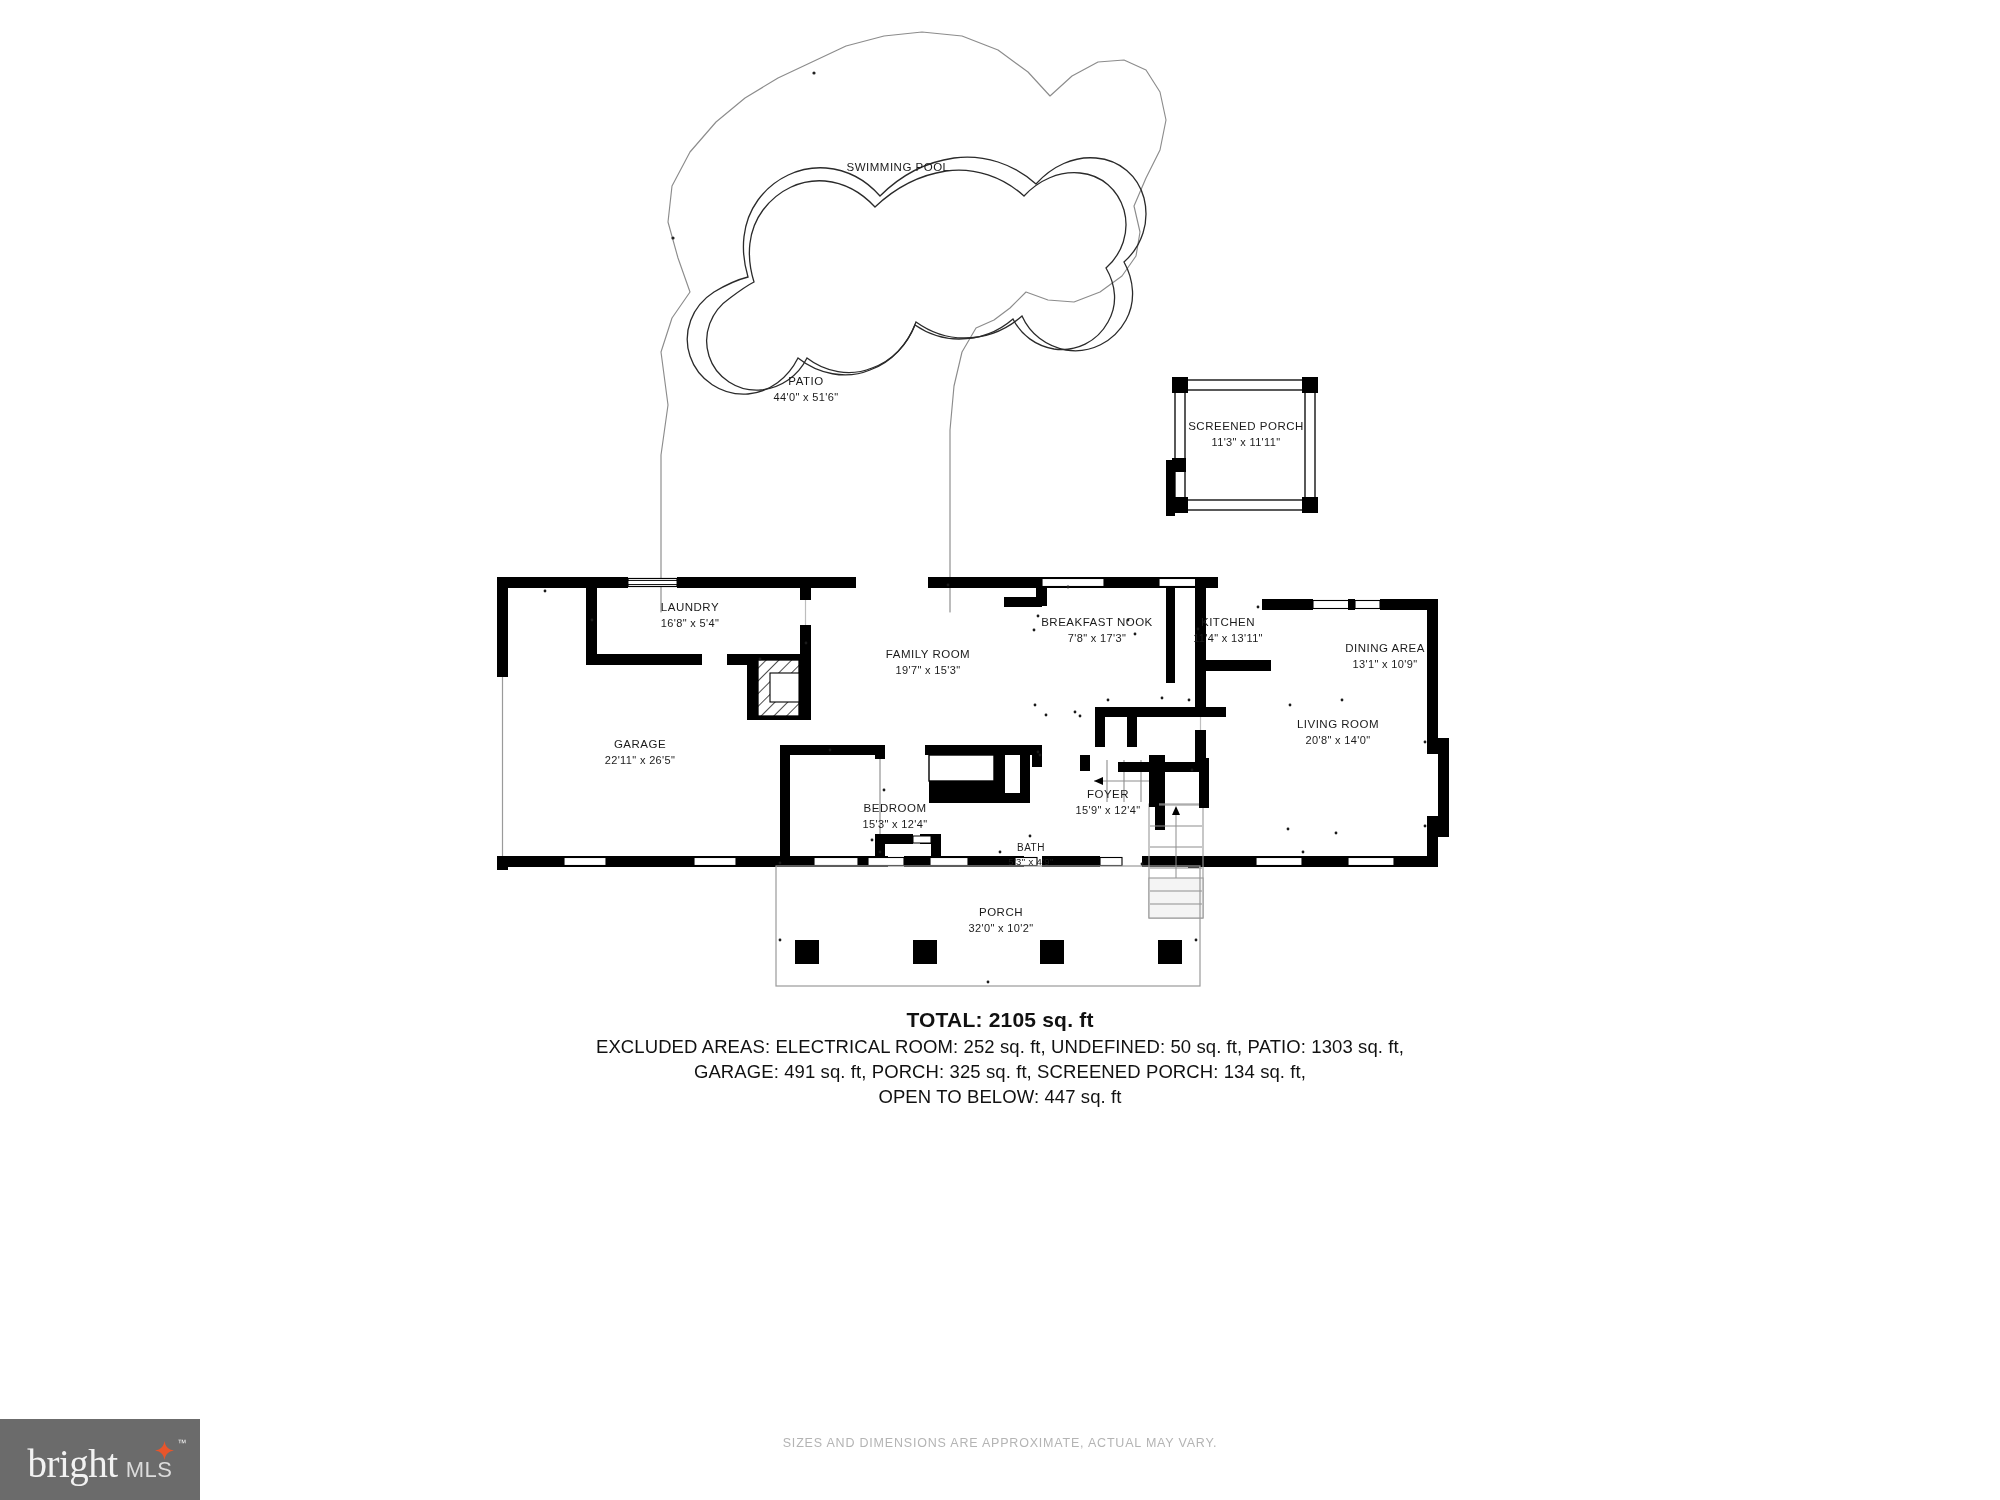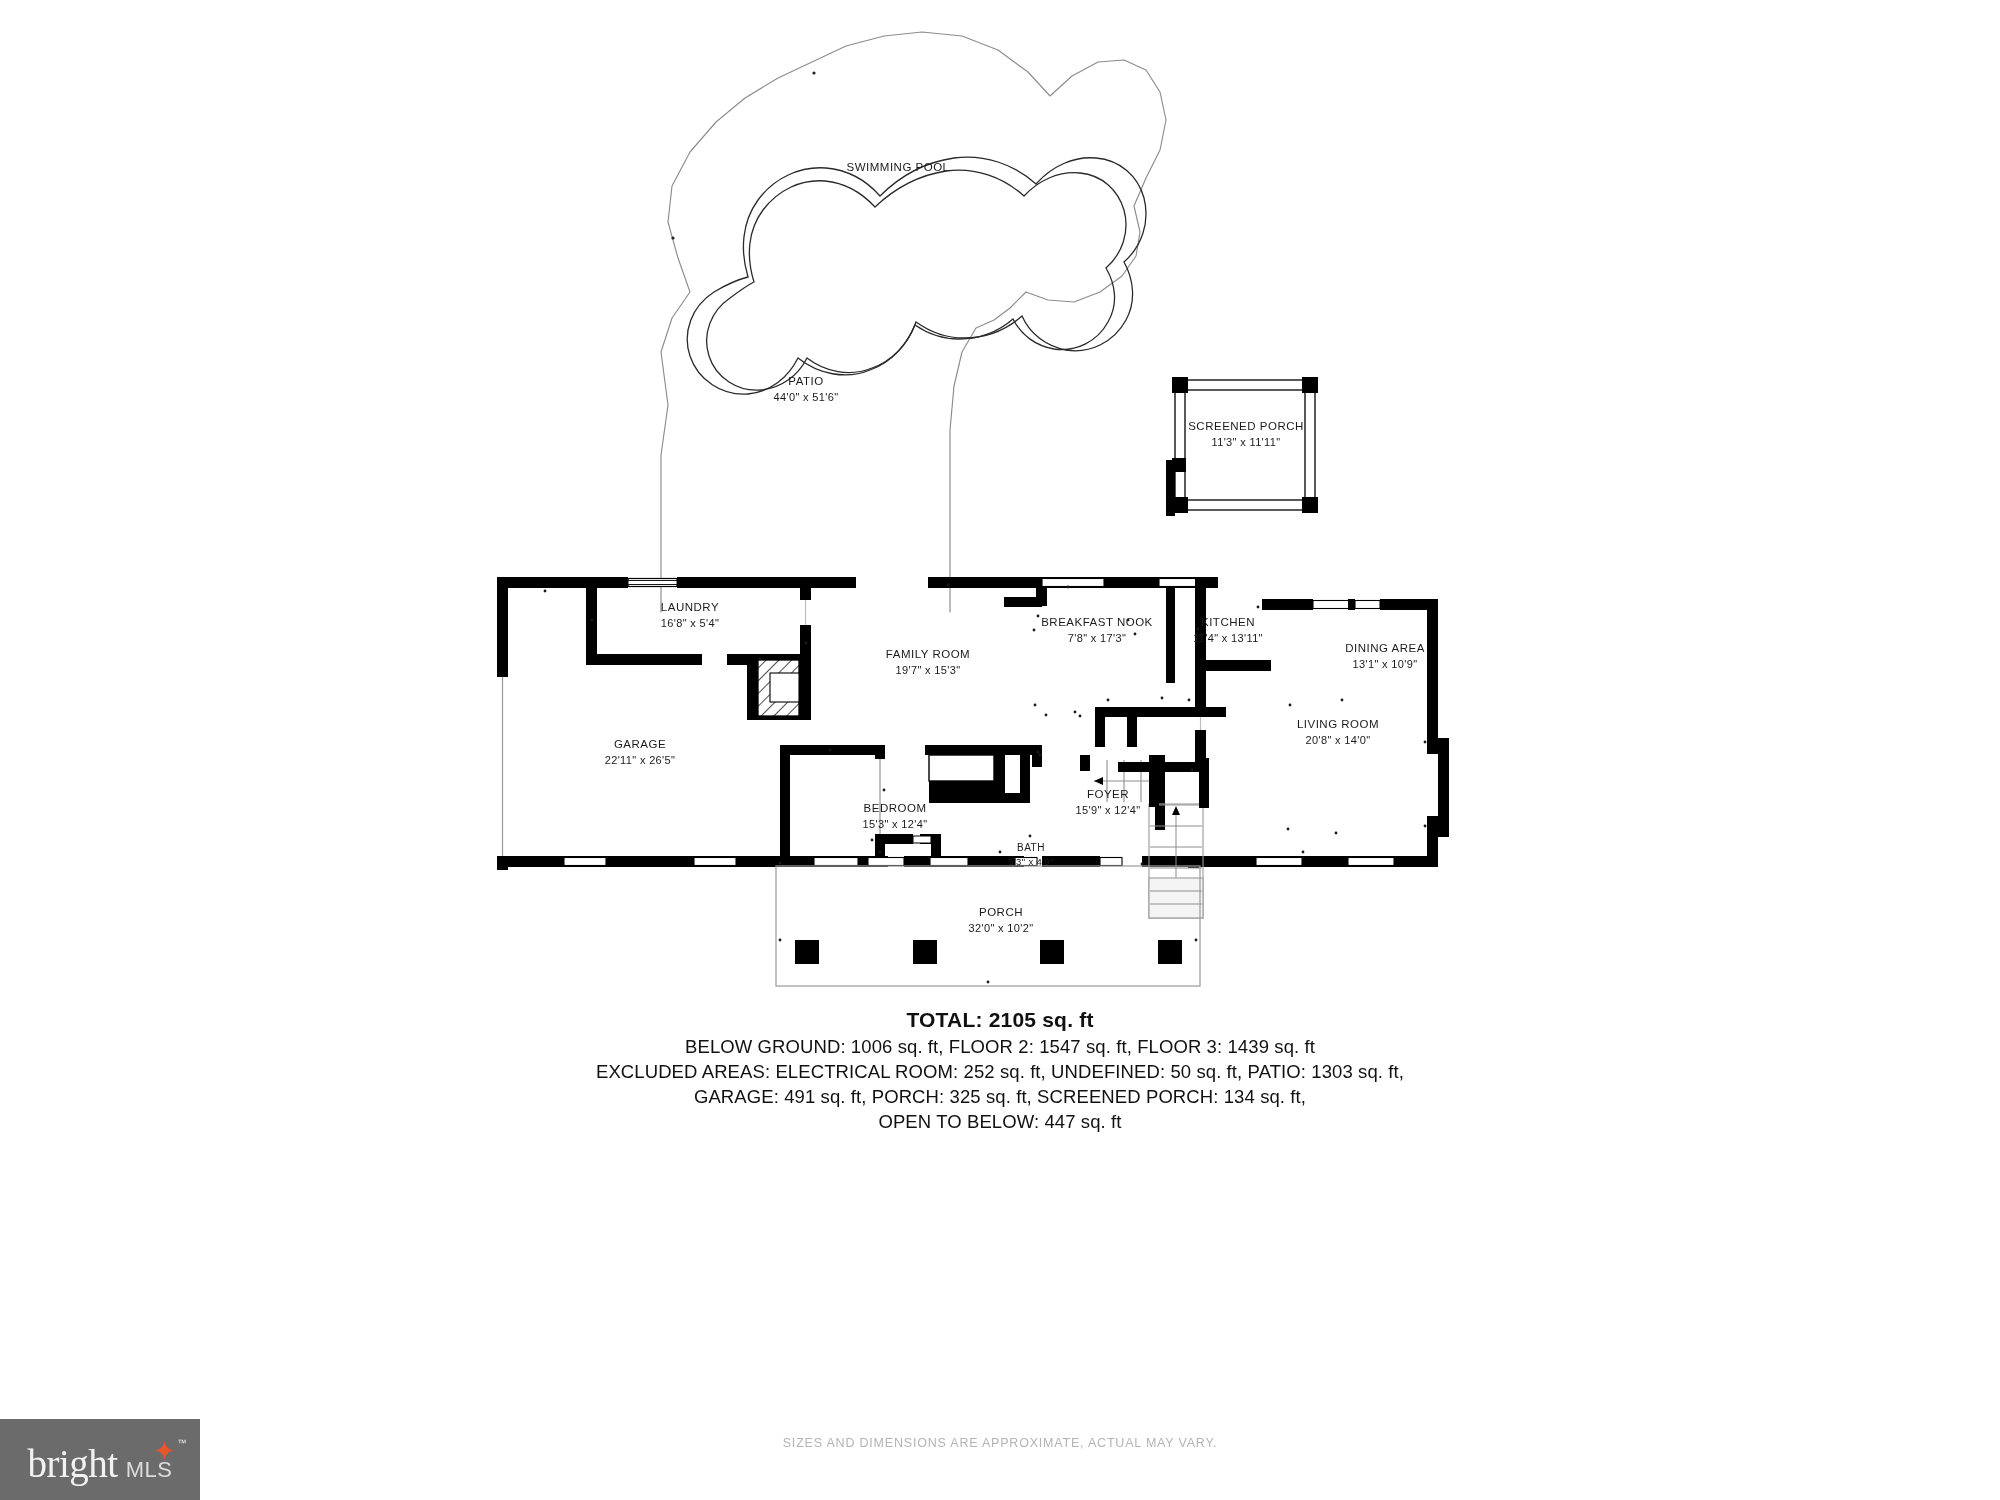--- a/index.html
+++ b/index.html
@@ -436,21 +436,20 @@
 
   <div class="room-label" style="left:1001px;top:920px;">
     <span class="rl-name">PORCH</span>
     <span class="rl-dim">32'0" x 10'2"</span>
   </div>
 
 </div>
 
 <div id="summary">
   <div class="sum-total">TOTAL: 2105 sq. ft</div>
-  <div class="sum-line">BELOW GROUND: 1006 sq. ft, FLOOR 2: 1547 sq. ft, FLOOR 3: 1439 sq. ft</div>
   <div class="sum-line">EXCLUDED AREAS: ELECTRICAL ROOM: 252 sq. ft, UNDEFINED: 50 sq. ft, PATIO: 1303 sq. ft,</div>
   <div class="sum-line">GARAGE: 491 sq. ft, PORCH: 325 sq. ft, SCREENED PORCH: 134 sq. ft,</div>
   <div class="sum-line">OPEN TO BELOW: 447 sq. ft</div>
 </div>
 
 <div id="disclaimer">SIZES AND DIMENSIONS ARE APPROXIMATE, ACTUAL MAY VARY.</div>
 
 <div id="brand-logo">
   <div class="logo-inner">
     <span class="logo-bright">bright</span>

